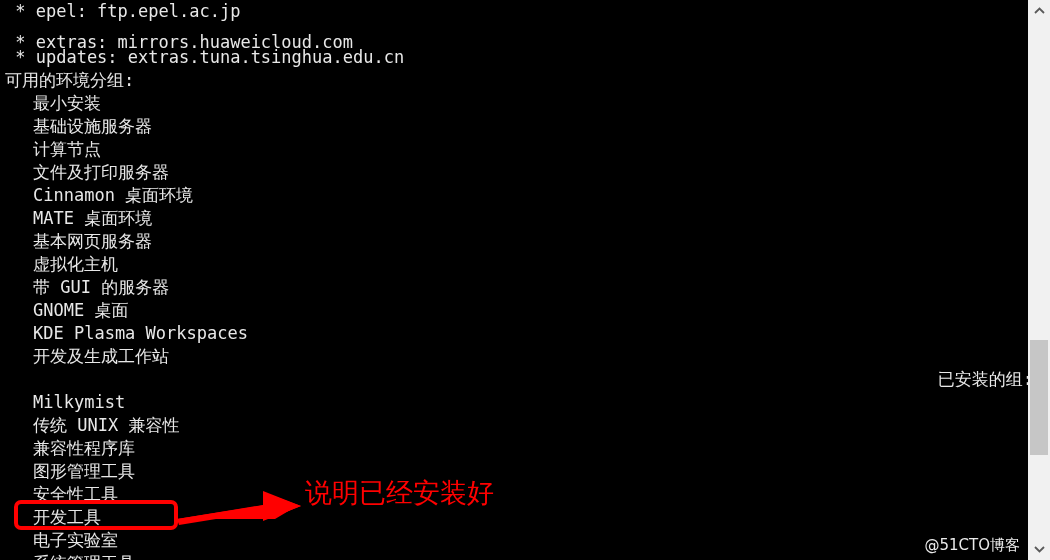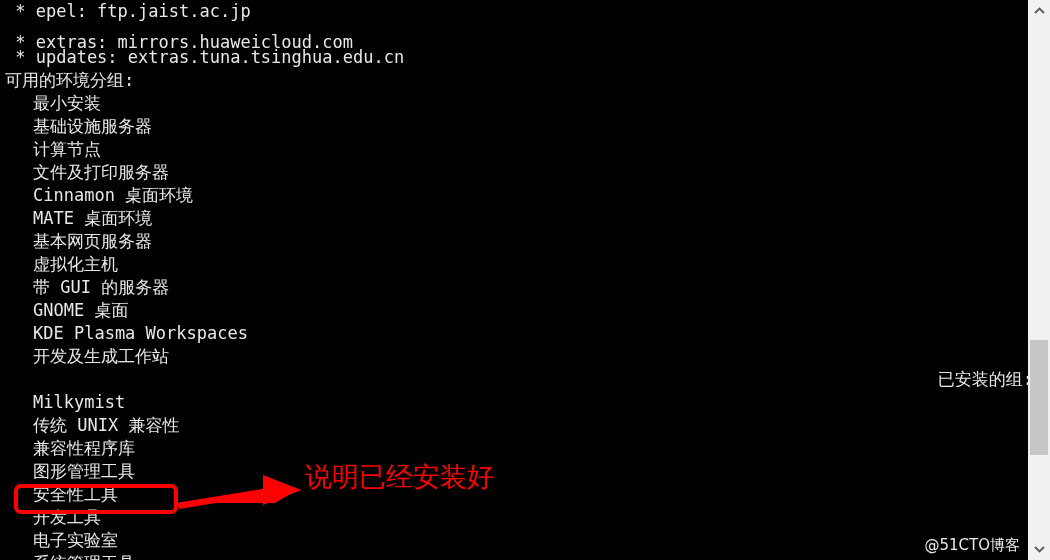--- a/index.html
+++ b/index.html
@@ -45,21 +45,21 @@
     font-size: 17px;
     letter-spacing: 0px;
   }
   .term-line.lvl0 { padding-left: 5px; }
   .term-line.lvl1 { padding-left: 33px; }
 
   
   #annotations {
     position: absolute;
     left: 0;
-    top: 0;
+    top: 16px;
     width: 1050px;
     height: 436px;
     pointer-events: none;
   }
 
   #highlight-box {
     position: absolute;
     left: 14px;
     top: 484px;
     width: 164px;
@@ -129,21 +129,21 @@
     background: #c6c6c6;
     border-radius: 0px;
   }
 </style>
 </head>
 <body>
 
 <div id="screen">
 
   <div id="terminal">
-      <div class="term-line lvl0" style="top: 0px;"> * epel: ftp.jaist.ac.jp</div>
+      <div class="term-line lvl0" style="top: 0px;"> * epel: ftp.epel.ac.jp</div>
       <div class="term-line lvl0" style="top: 31px;"> * extras: mirrors.huaweicloud.com</div>
       <div class="term-line lvl0" style="top: 46px;"> * updates: extras.tuna.tsinghua.edu.cn</div>
       <div class="term-line lvl0" style="top: 69px;">可用的环境分组:</div>
       <div class="term-line lvl1" style="top: 92px;">最小安装</div>
       <div class="term-line lvl1" style="top: 115px;">基础设施服务器</div>
       <div class="term-line lvl1" style="top: 138px;">计算节点</div>
       <div class="term-line lvl1" style="top: 161px;">文件及打印服务器</div>
       <div class="term-line lvl1" style="top: 184px;">Cinnamon 桌面环境</div>
       <div class="term-line lvl1" style="top: 207px;">MATE 桌面环境</div>
       <div class="term-line lvl1" style="top: 230px;">基本网页服务器</div>

